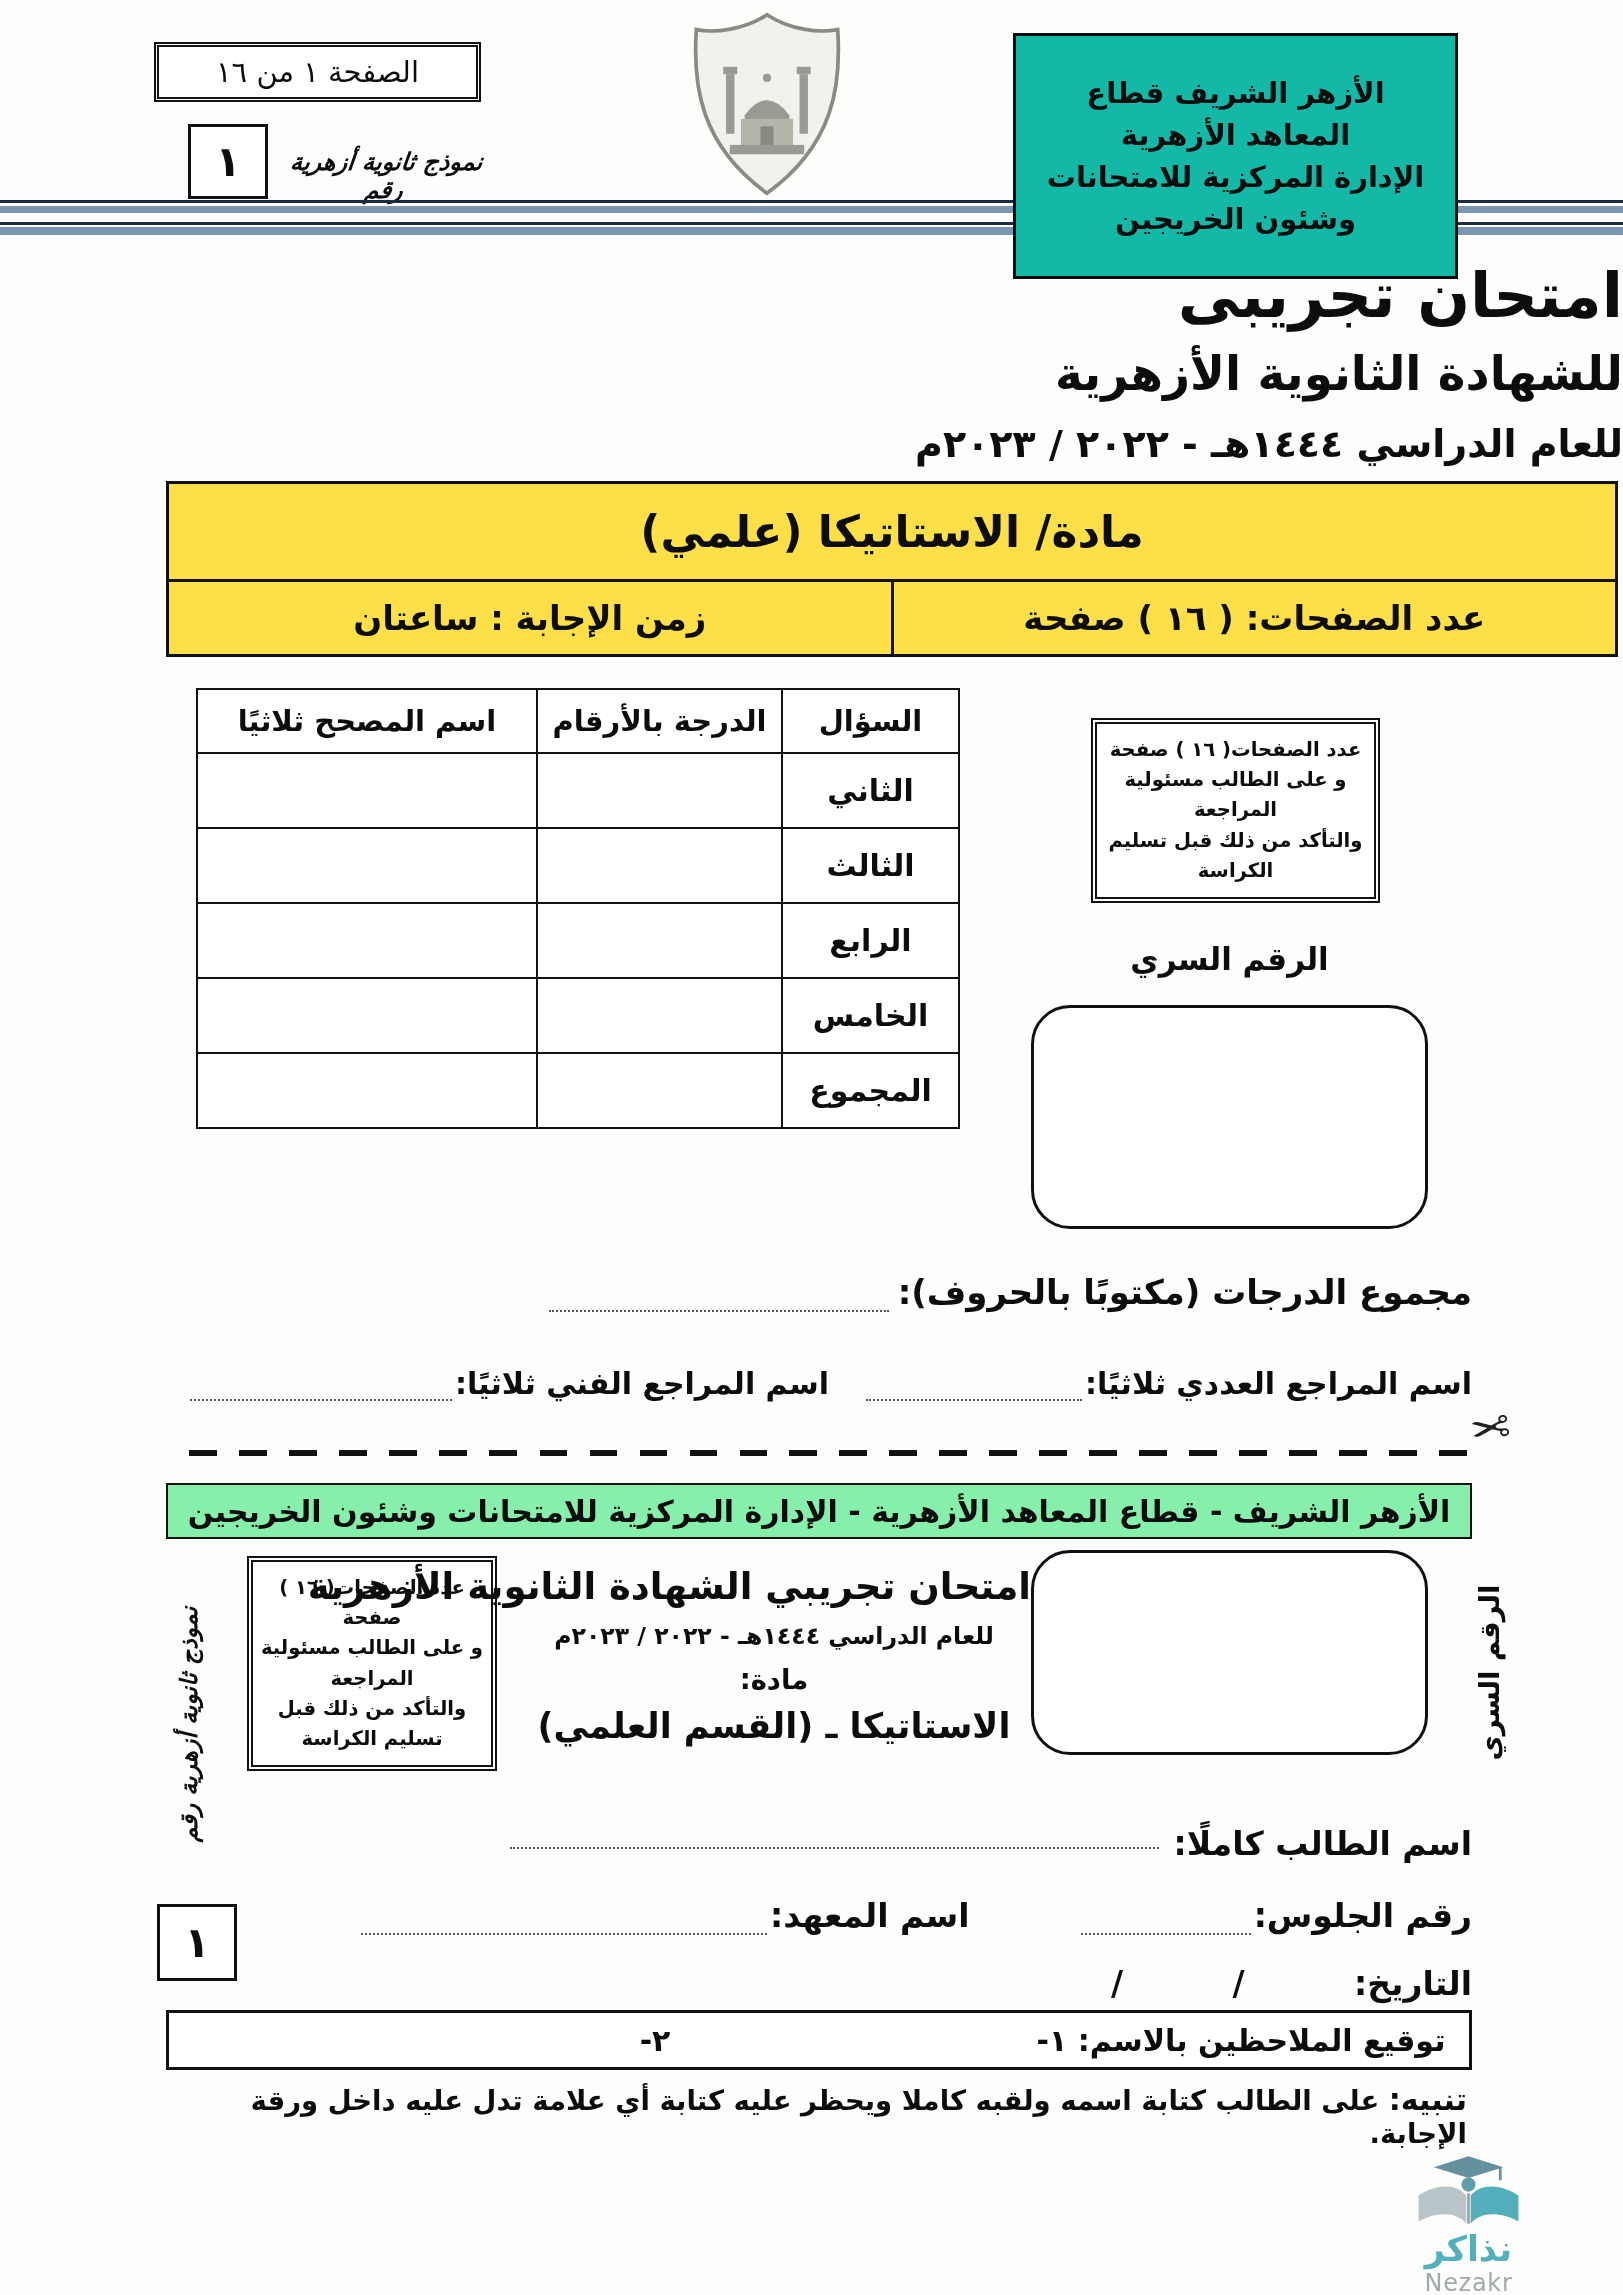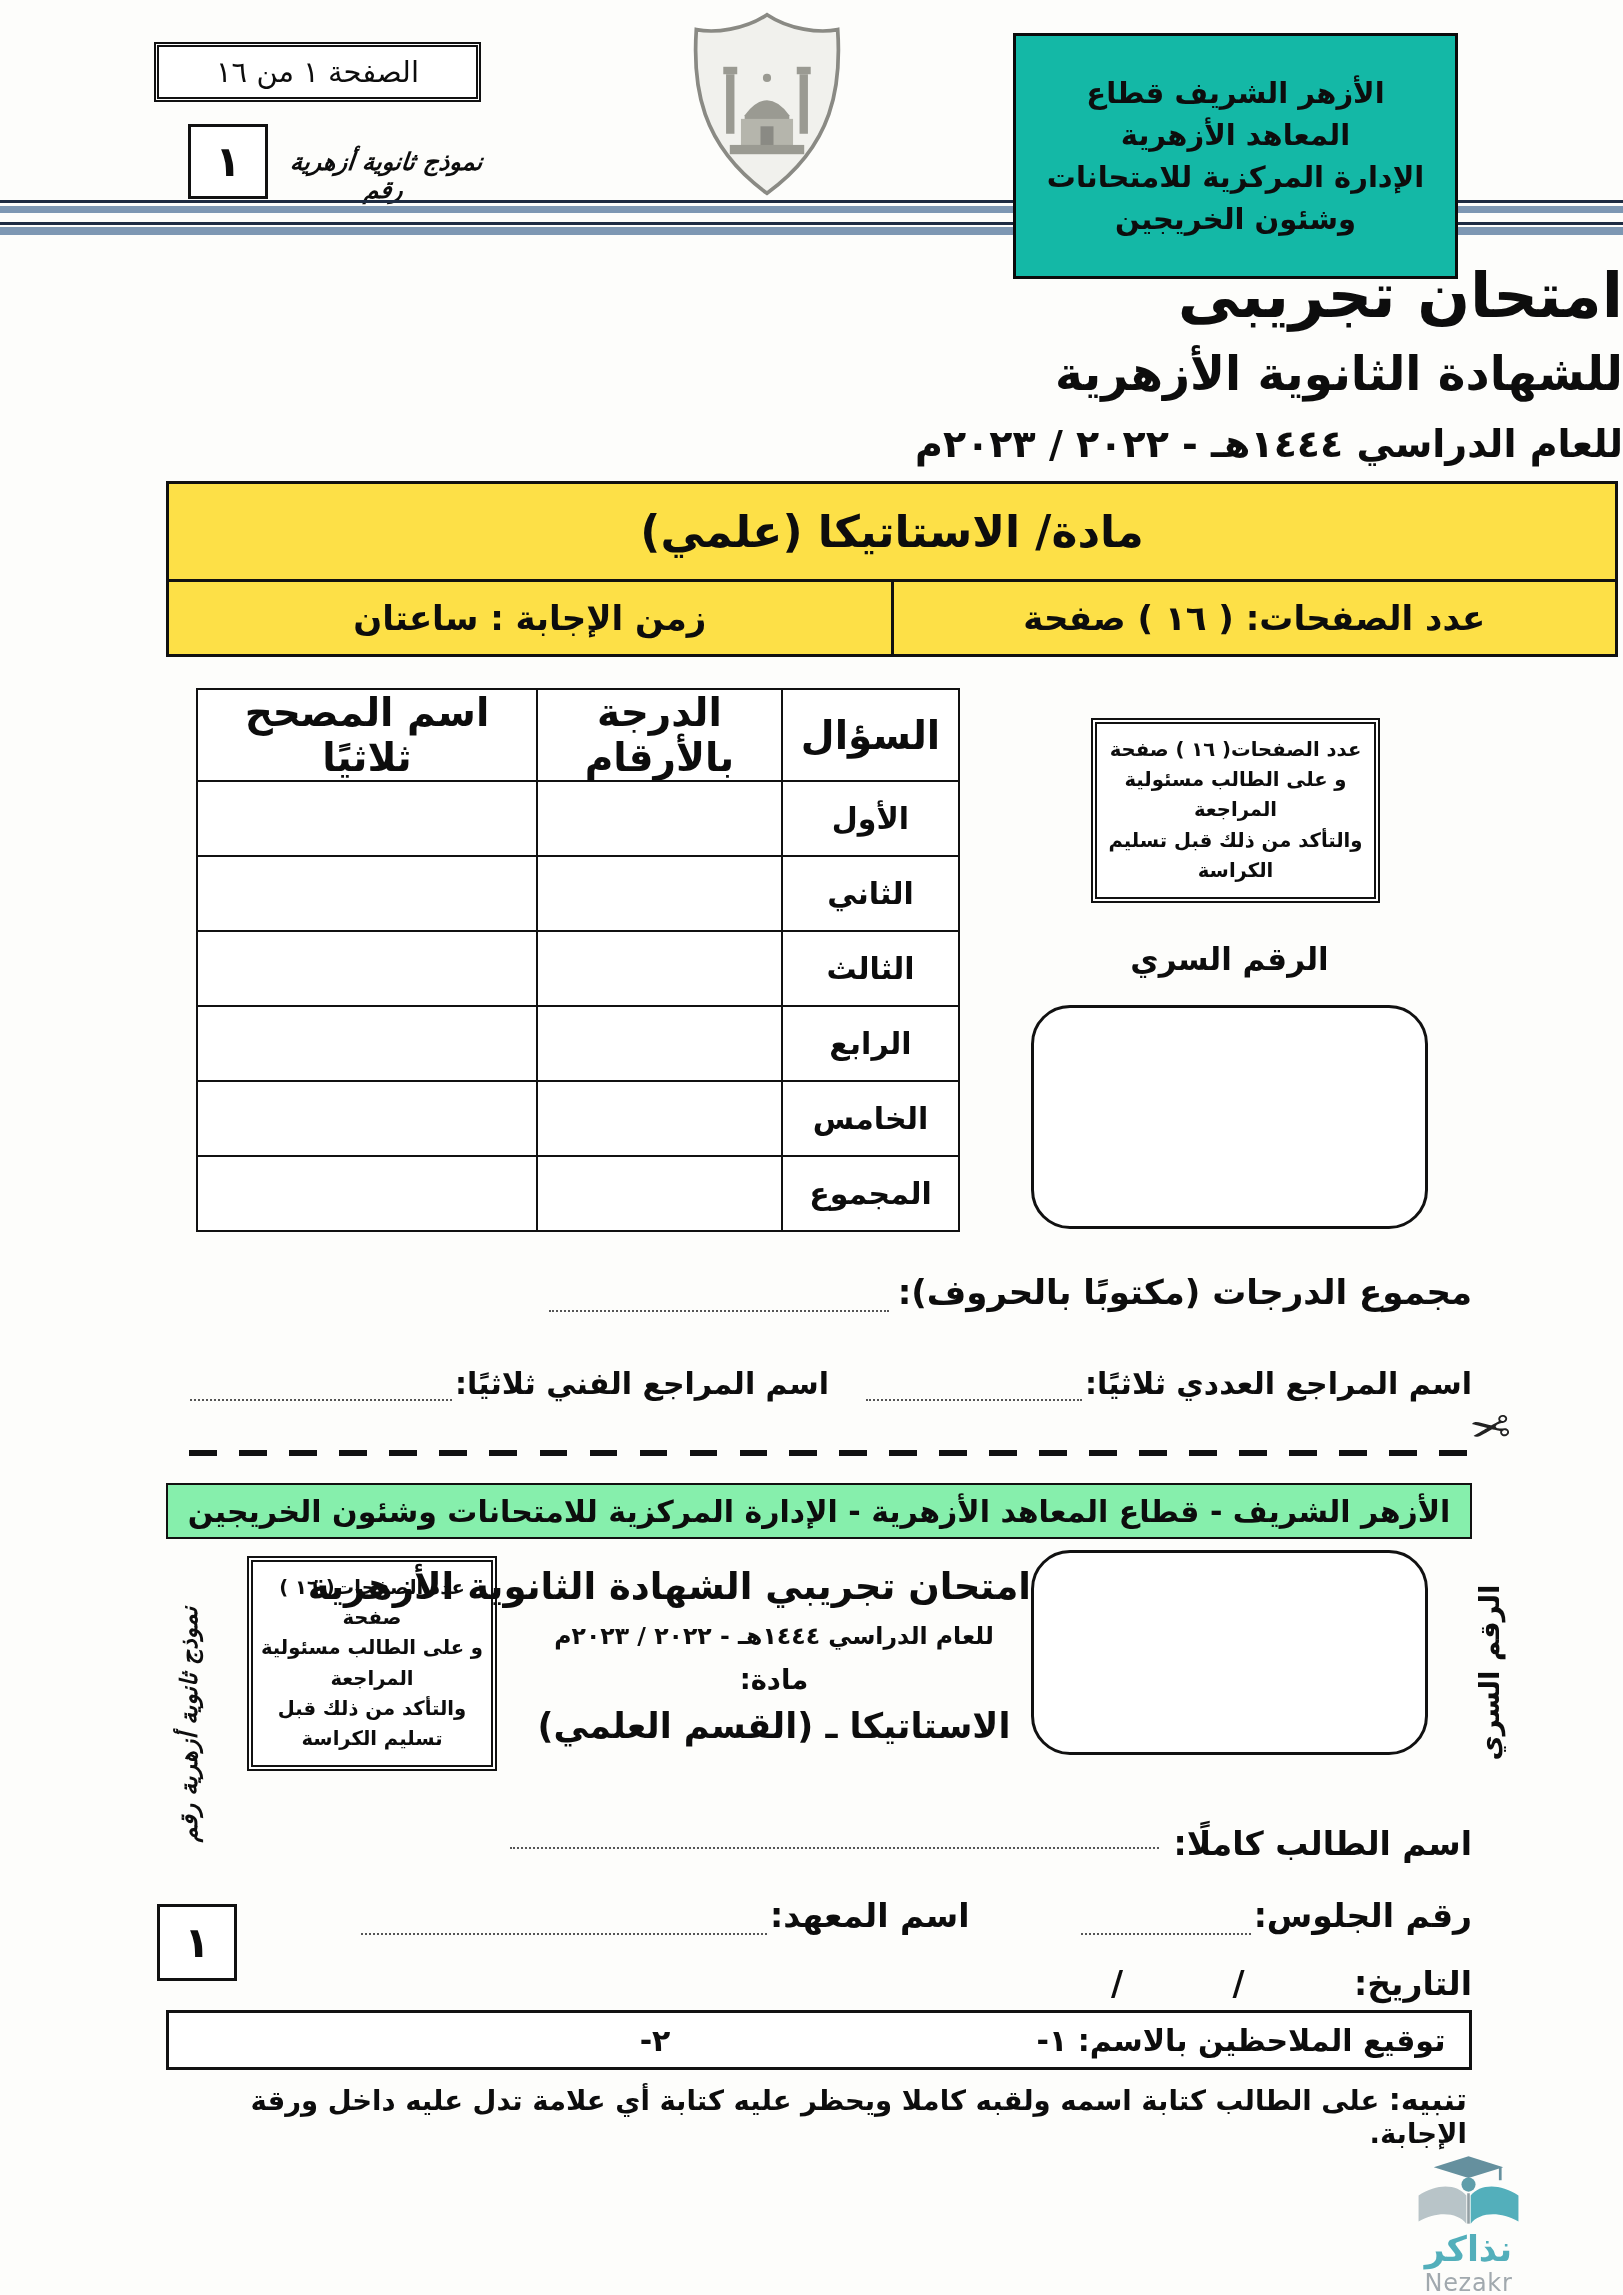--- a/index.html
+++ b/index.html
@@ -42,21 +42,21 @@
   
   .subject-box { left:166px; top:481px; width:1452px; border:3.9px solid #111; background:#fde047; }
   .subject-row { height:98px; border-bottom:3.3px solid #111; font-size:44px; font-weight:bold; }
   .info-row { display:flex; height:72px; }
   .info-cell { flex:1; font-size:34px; font-weight:bold; }
   .info-cell.cell-right { border-left:3.3px solid #111; }
 
   
   .grades-table { left:196px; top:688px; border-collapse:collapse; background:#fff; }
   .grades-table th, .grades-table td { border:2.6px solid #111; }
-  .grades-table th { height:64px; font-size:39px; padding:0 11.8px; }
+  .grades-table th { height:64px; font-size:29px; padding:0 11.8px; }
   .grades-table td { height:75px; }
   .grades-table td.qcell { font-size:30px; font-weight:bold; text-align:center; }
 
   
   .notice-box { border:6.5px double #111; background:#fff; text-align:center;
     font-weight:bold; font-size:19.6px; line-height:1.55; padding:10.5px 6.5px; }
   .notice-1 { left:1091px; top:718px; width:289px; }
   .secret-label-1 { left:1031px; top:941px; width:397px; text-align:center;
     font-size:31px; font-weight:bold; }
   .secret-rect { border:3.3px solid #111; border-radius:39px; background:#fff; }
@@ -179,25 +179,20 @@
       </colgroup>
     <thead>
       <tr>
         <th>السؤال</th>
         <th>الدرجة بالأرقام</th>
         <th>اسم المصحح ثلاثيًا</th>
       </tr>
     </thead>
     <tbody>
       <tr>
-        <td class="qcell">الأول</td>
-        <td></td>
-        <td></td>
-      </tr>
-      <tr>
         <td class="qcell">الثاني</td>
         <td></td>
         <td></td>
       </tr>
       <tr>
         <td class="qcell">الثالث</td>
         <td></td>
         <td></td>
       </tr>
       <tr>

